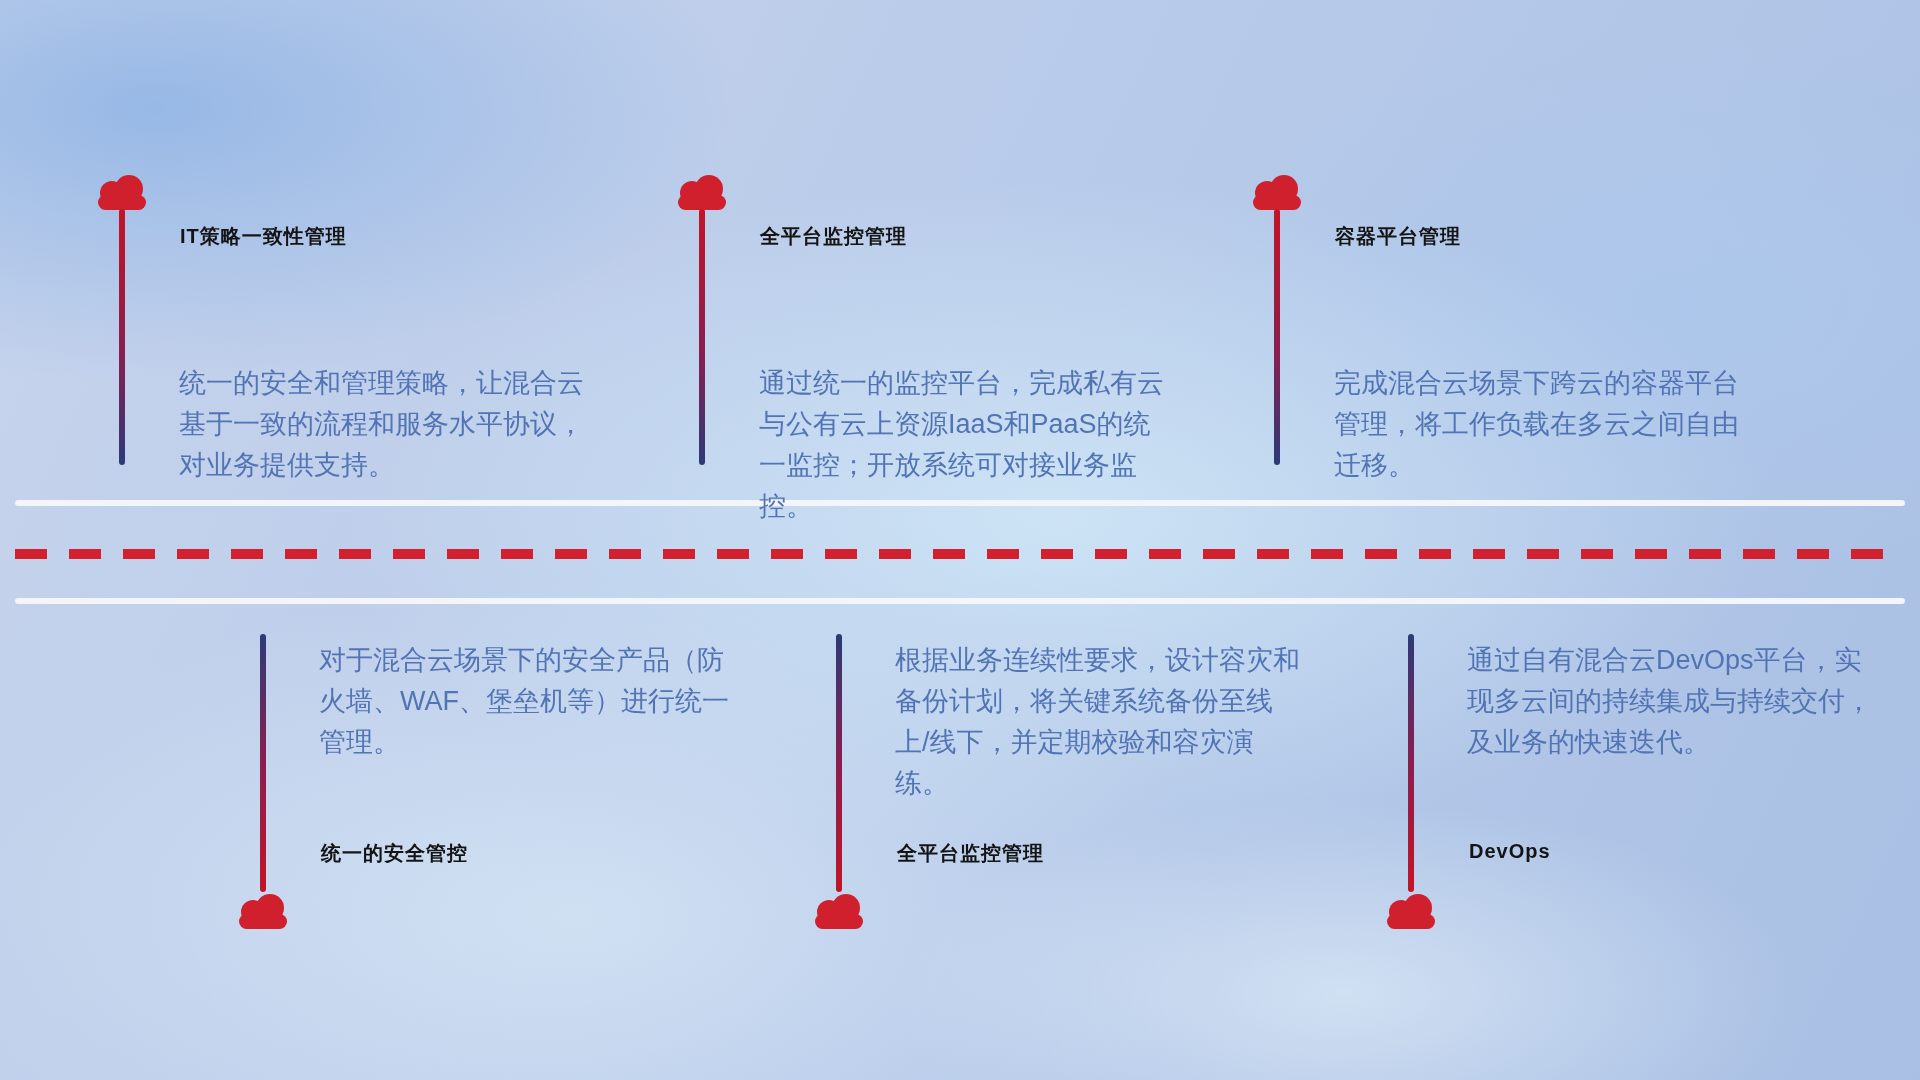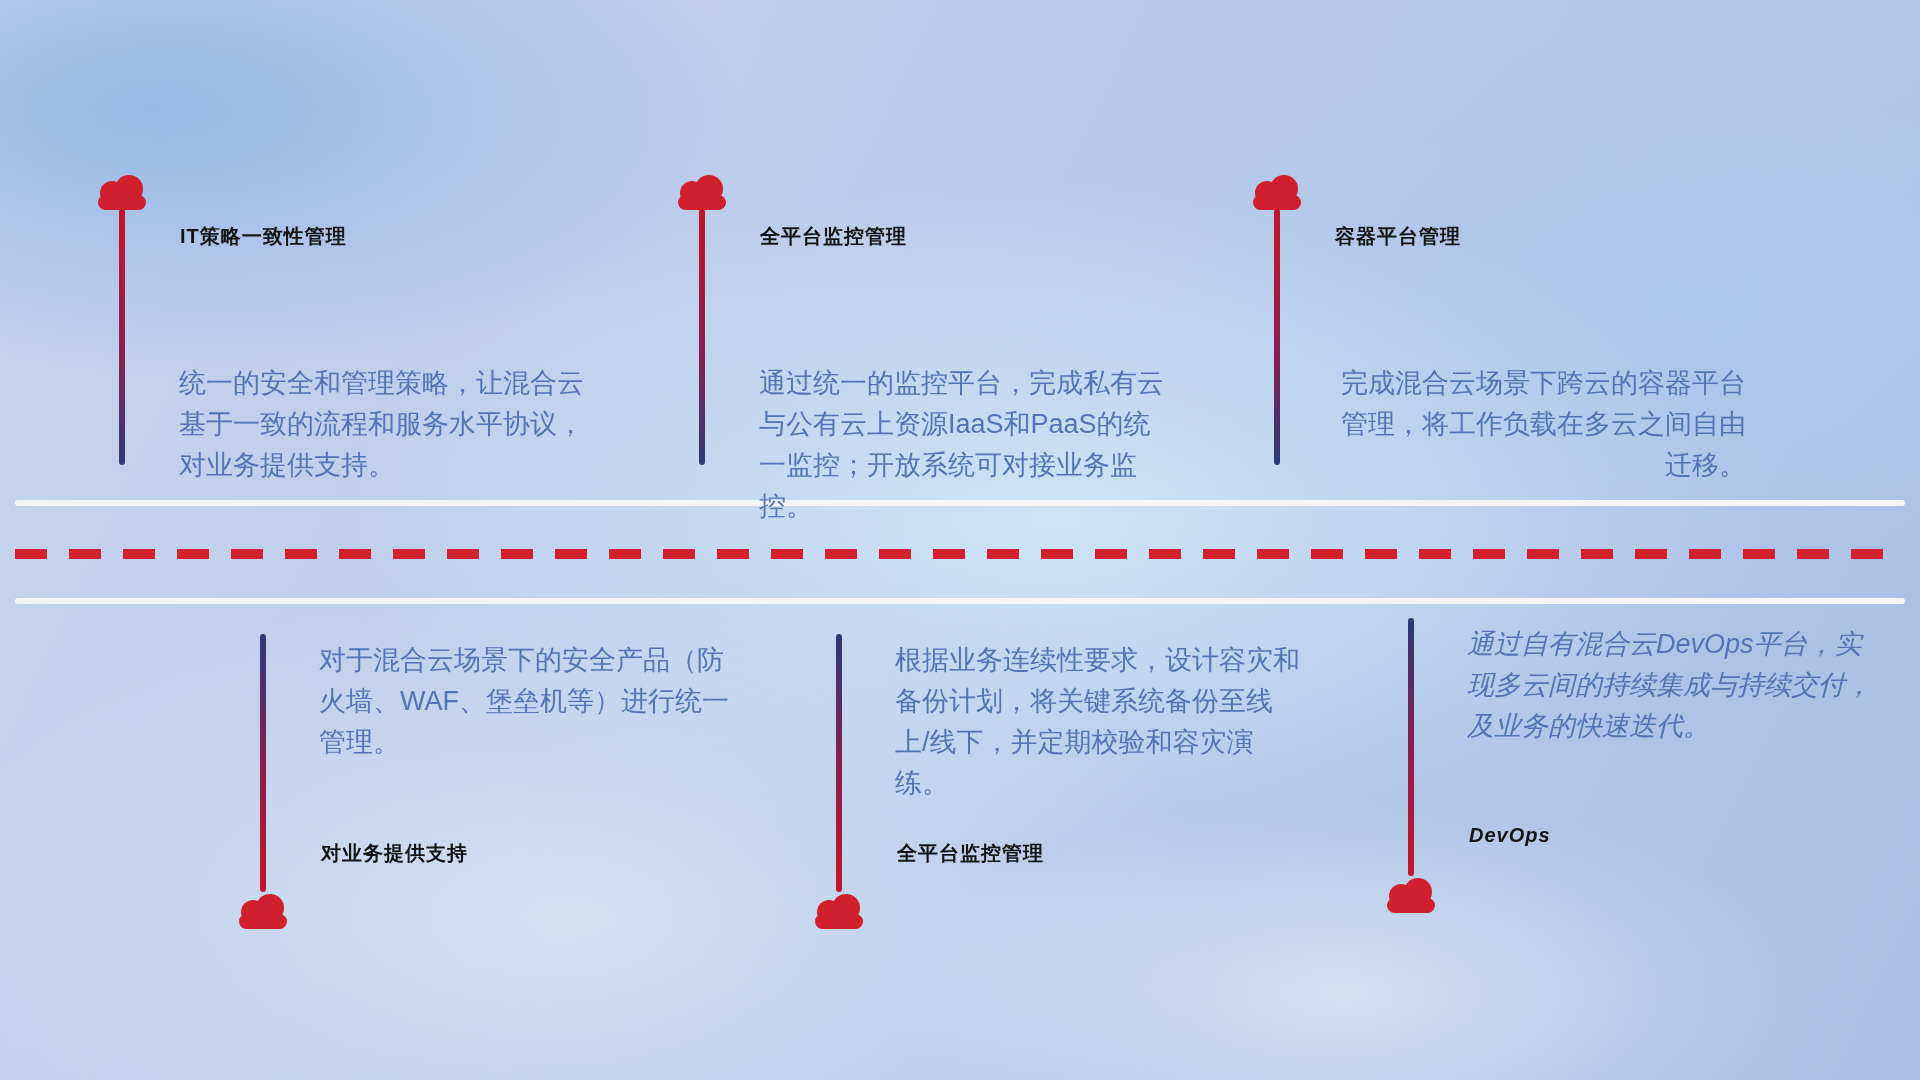--- a/index.html
+++ b/index.html
@@ -58,25 +58,25 @@
   .item-top .item-desc  { left: 87px; top: 192px; width: 412px; }
 
   
   .item-bottom .vline { left: 27px; top: 0; height: 258px; }
   .item-bottom .cloud { left: 2px; top: 256px; }
   .item-bottom .item-desc  { left: 86px; top: 6px; width: 412px; }
   .item-bottom .item-title { left: 88px; top: 206px; }
 
   #item-t1 { left: 92px;   top: 171px; }
   #item-t2 { left: 672px;  top: 171px; }
-  #item-t3 { left: 1247px; top: 171px; text-align: right; }
+  #item-t3 { left: 1247px; top: 171px; }
 
   #item-b1 { left: 233px;  top: 634px; }
   #item-b2 { left: 809px;  top: 634px; }
-  #item-b3 { left: 1381px; top: 618px; font-style: italic; }
+  #item-b3 { left: 1381px; top: 634px; }
 </style>
 </head>
 <body>
 
 <div class="road-line top"></div>
 <div class="road-dash"></div>
 <div class="road-line bottom"></div>
 
 <div class="item item-top" id="item-t1">
   <div class="cloud">
@@ -113,21 +113,21 @@
     </svg>
   </div>
   <div class="vline vline-top"></div>
   <h2 class="item-title">容器平台管理</h2>
   <p class="item-desc">完成混合云场景下跨云的容器平台管理，将工作负载在多云之间自由迁移。</p>
 </div>
 
 <div class="item item-bottom" id="item-b1">
   <div class="vline vline-bottom"></div>
   <p class="item-desc">对于混合云场景下的安全产品（防火墙、WAF、堡垒机等）进行统一管理。</p>
-  <h2 class="item-title">对业务提供支持</h2>
+  <h2 class="item-title">统一的安全管控</h2>
   <div class="cloud">
     <svg viewBox="0 0 56 40" aria-hidden="true">
       <circle cx="18" cy="22" r="12" fill="currentColor"></circle>
       <circle cx="35" cy="18" r="14" fill="currentColor"></circle>
       <rect x="4" y="24" width="48" height="15" rx="7.5" fill="currentColor"></rect>
     </svg>
   </div>
 </div>
 
 <div class="item item-bottom" id="item-b2">

